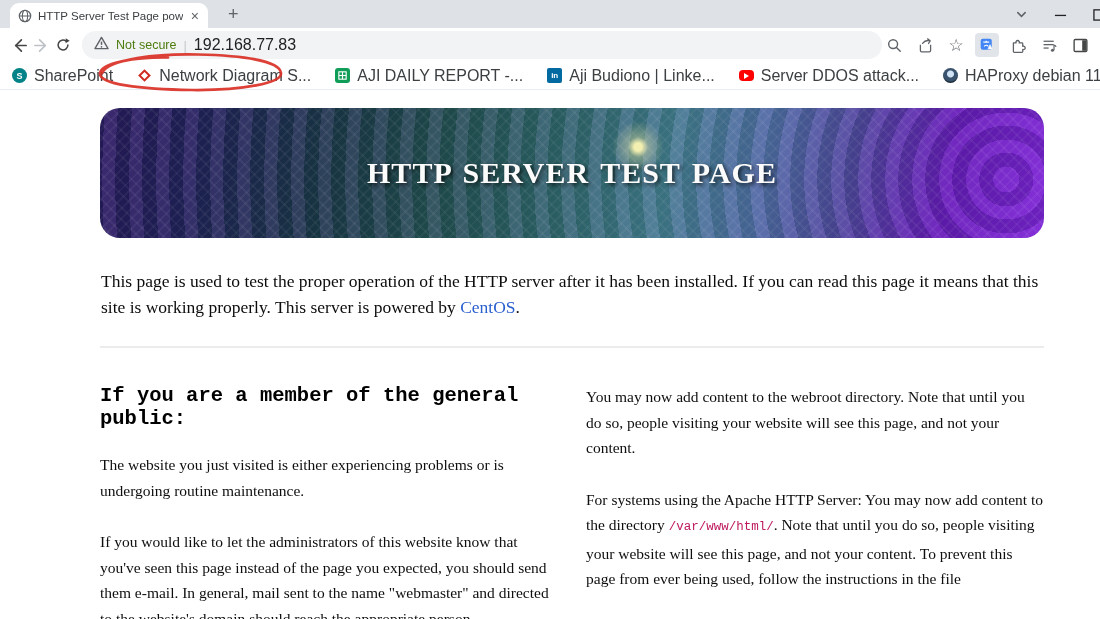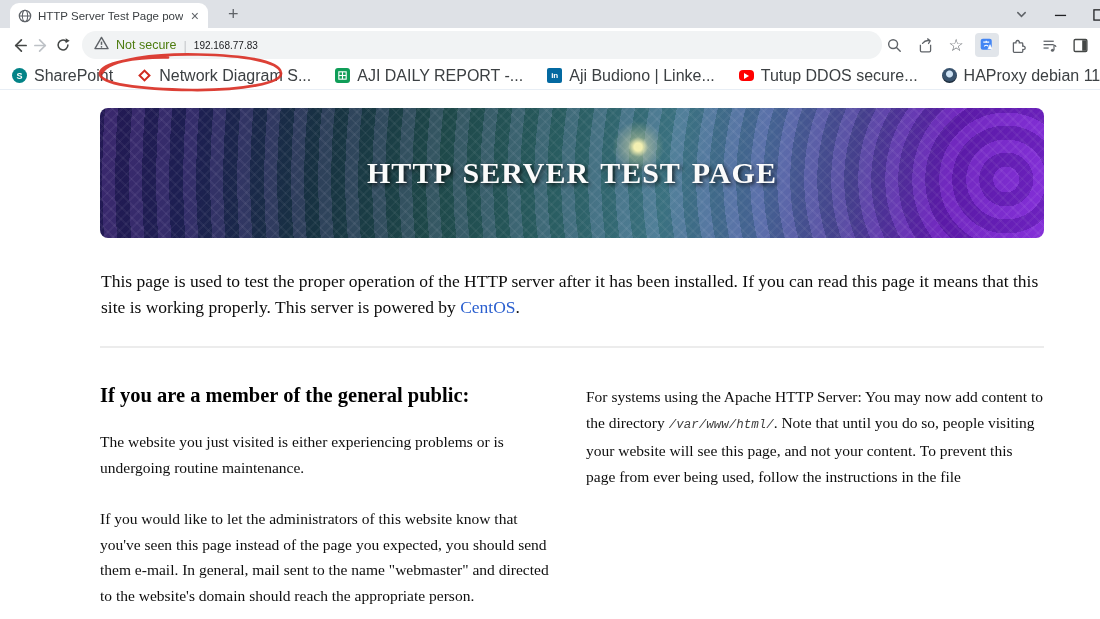--- a/index.html
+++ b/index.html
@@ -24,21 +24,21 @@
 
   
   .toolbar { height: 34px; background: #fff; display: flex; align-items: center; padding: 0 8px 0 10px; position: relative; }
   .nav-ic { width: 26px; height: 26px; display: flex; align-items: center; justify-content: center; margin-right: 4px; }
   .omnibox {
     height: 28px; background: #f1f3f4; border-radius: 14px; flex: 0 0 800px;
     display: flex; align-items: center; padding: 0 12px; margin-left: 6px; gap: 7px;
   }
   .ns-label { font-size: 12.5px; color: #4d7c0f; }
   .ns-sep { color: #c6c9cc; font-size: 13px; }
-  .url-text { font-size: 10px; color: #202124; }
+  .url-text { font-size: 16px; color: #202124; }
   .tb-right { margin-left: auto; display: flex; align-items: center; gap: 7px; }
   .tb-ic { width: 24px; height: 24px; display: flex; align-items: center; justify-content: center; }
   .tb-ic.star { font-size: 17px; color: #5f6368; }
   .translate-wrap { background: #e1e5ea; border-radius: 4px; }
 
   
   .annotation { position: absolute; left: 86px; top: 22px; width: 204px; height: 46px; pointer-events: none; z-index: 5; }
 
   
   .bookmarks { height: 28px; background: #fff; display: flex; align-items: center; padding-left: 12px; gap: 24px; border-bottom: 1px solid #e8eef5; }
@@ -50,44 +50,44 @@
   .bi-sheets { background: #0f9d58; border-radius: 3px; }
   .bi-linkedin { background: #0369a1; border-radius: 2px; color: #fff; font-size: 8px; font-weight: bold; }
   .bi-youtube { background: #f00; border-radius: 4px; width: 15px; height: 11px; }
   .bi-youtube .tri { width: 0; height: 0; border-left: 5px solid #fff; border-top: 3px solid transparent; border-bottom: 3px solid transparent; margin: 0 auto; }
   .bi-haproxy { border-radius: 50%; background: radial-gradient(circle at 50% 40%, #cfe3f5 0 3px, #39536e 4px 7px, #1b2a3a 8px); }
   .bi-roadmap { background: #0d0d0d; border-radius: 3px; color: #fff; font-size: 8.5px; font-weight: bold; font-family: "Liberation Mono", monospace; }
 
   
   .content { background: #fff; height: 529px; overflow: hidden; }
   .banner {
-    margin: 18px 56px 0 100px; height: 130px; border-radius: 8px; position: relative; overflow: hidden;
+    margin: 18px 56px 0 100px; height: 130px; border-radius: 20px; position: relative; overflow: hidden;
     background:
       radial-gradient(circle at 57% 30%, rgba(252,246,180,.95) 0 4px, rgba(250,244,170,.35) 10px, rgba(250,244,170,0) 26px),
       repeating-radial-gradient(circle at 96% 55%, rgba(190,120,255,.14) 0 13px, rgba(30,18,80,.14) 13px 27px),
       repeating-linear-gradient(45deg, rgba(255,255,255,.055) 0 2px, transparent 2px 9px),
       repeating-linear-gradient(-45deg, rgba(255,255,255,.05) 0 2px, transparent 2px 7px),
       linear-gradient(100deg, #241a55 0%, #1d2152 10%, #16383f 24%, #1e5148 36%, #2a6862 48%, #3f8188 60%, #4b6f9d 70%, #4b4796 79%, #641bb4 89%, #7a23d2 100%);
   }
   .banner-title {
     position: absolute; inset: 0; display: flex; align-items: center; justify-content: center;
     font-family: "Liberation Serif", serif; font-weight: bold; font-size: 30px; letter-spacing: 1px;
     word-spacing: 3px; color: #fbfbfb; text-shadow: 2px 2px 4px rgba(0,0,0,.75);
   }
   .intro {
     margin: 30px 58px 8px 101px; font-family: "Liberation Serif", serif;
     font-size: 17.5px; line-height: 26px; color: #0c0c0c;
   }
   .intro a { color: #2a5fcf; text-decoration: none; }
   .rule { margin: 26px 56px 0 100px; height: 2px; background: #ececec; border: none; }
   .cols { display: flex; gap: 28px; margin: 36px 56px 0 100px; }
   .col { flex: 1; font-family: "Liberation Serif", serif; color: #0e0e0e; }
-  .col h2 { font-size: 20.5px; font-weight: bold; margin: 0 0 22px; color: #000; }
+  .col h2 { font-size: 20.5px; font-weight: bold; margin: 0 0 22px; color: #000; font-family: Liberation Mono, monospace; }
   .col p { font-size: 15.5px; line-height: 25.5px; margin: 0 0 26px; }
-  .col code { font-family: "Liberation Mono", monospace; font-size: 12.5px; color: #404040; font-style: italic; }
+  .col code { font-family: "Liberation Mono", monospace; font-size: 12.5px; color: #be185d; }
 </style>
 </head>
 <body>
 
 <div class="stage">
 
   <div class="tabstrip">
     <div class="tab">
       <span class="bi">
         <svg width="14" height="14" viewBox="0 0 16 16">
@@ -227,21 +227,21 @@
     <div class="bm">
       <span class="bi bi-linkedin">in</span>
       <span class="bm-label">Aji Budiono | Linke...</span>
     </div>
     <div class="bm">
       <span class="bi">
           <span class="bi-youtube" style="display:flex;align-items:center;">
             <span class="tri"></span>
           </span>
         </span>
-      <span class="bm-label">Tutup DDOS secure...</span>
+      <span class="bm-label">Server DDOS attack...</span>
     </div>
     <div class="bm">
       <span class="bi bi-haproxy"></span>
       <span class="bm-label">HAProxy debian 11</span>
     </div>
     <div class="bm">
       <span class="bi bi-roadmap">r.</span>
       <span class="bm-label">Docker Roadmap:...</span>
     </div>
     <div class="bm">
@@ -262,19 +262,20 @@
     <hr class="rule">
 
     <div class="cols">
       <div class="col">
         <h2>If you are a member of the general public:</h2>
         <p>The website you just visited is either experiencing problems or is undergoing routine maintenance.</p>
         <p>If you would like to let the administrators of this website know that you've seen this page instead of the page you expected, you should send them e-mail. In general, mail sent to the name "webmaster" and directed to the website's domain should reach the appropriate person.</p>
 
       </div>
       <div class="col">
+        <p>You may now add content to the webroot directory. Note that until you do so, people visiting your website will see this page, and not your content.</p>
         <p><span>For systems using the Apache HTTP Server: You may now add content to the directory </span><code>/var/www/html/</code><span>. Note that until you do so, people visiting your website will see this page, and not your content. To prevent this page from ever being used, follow the instructions in the file </span></p>
 
       </div>
     </div>
 
   </div>
 </div>
 
 </body></html>

